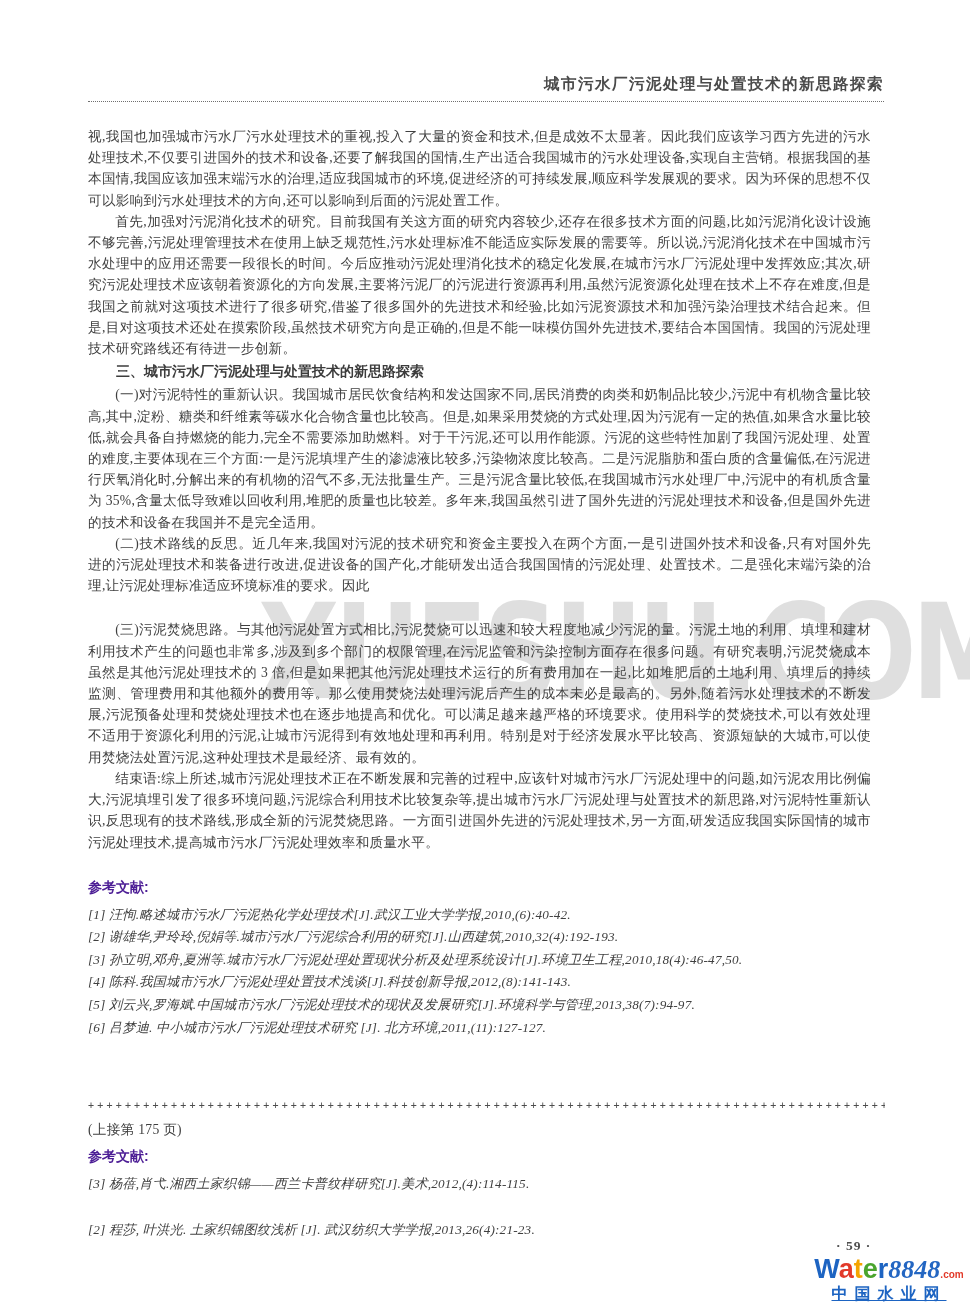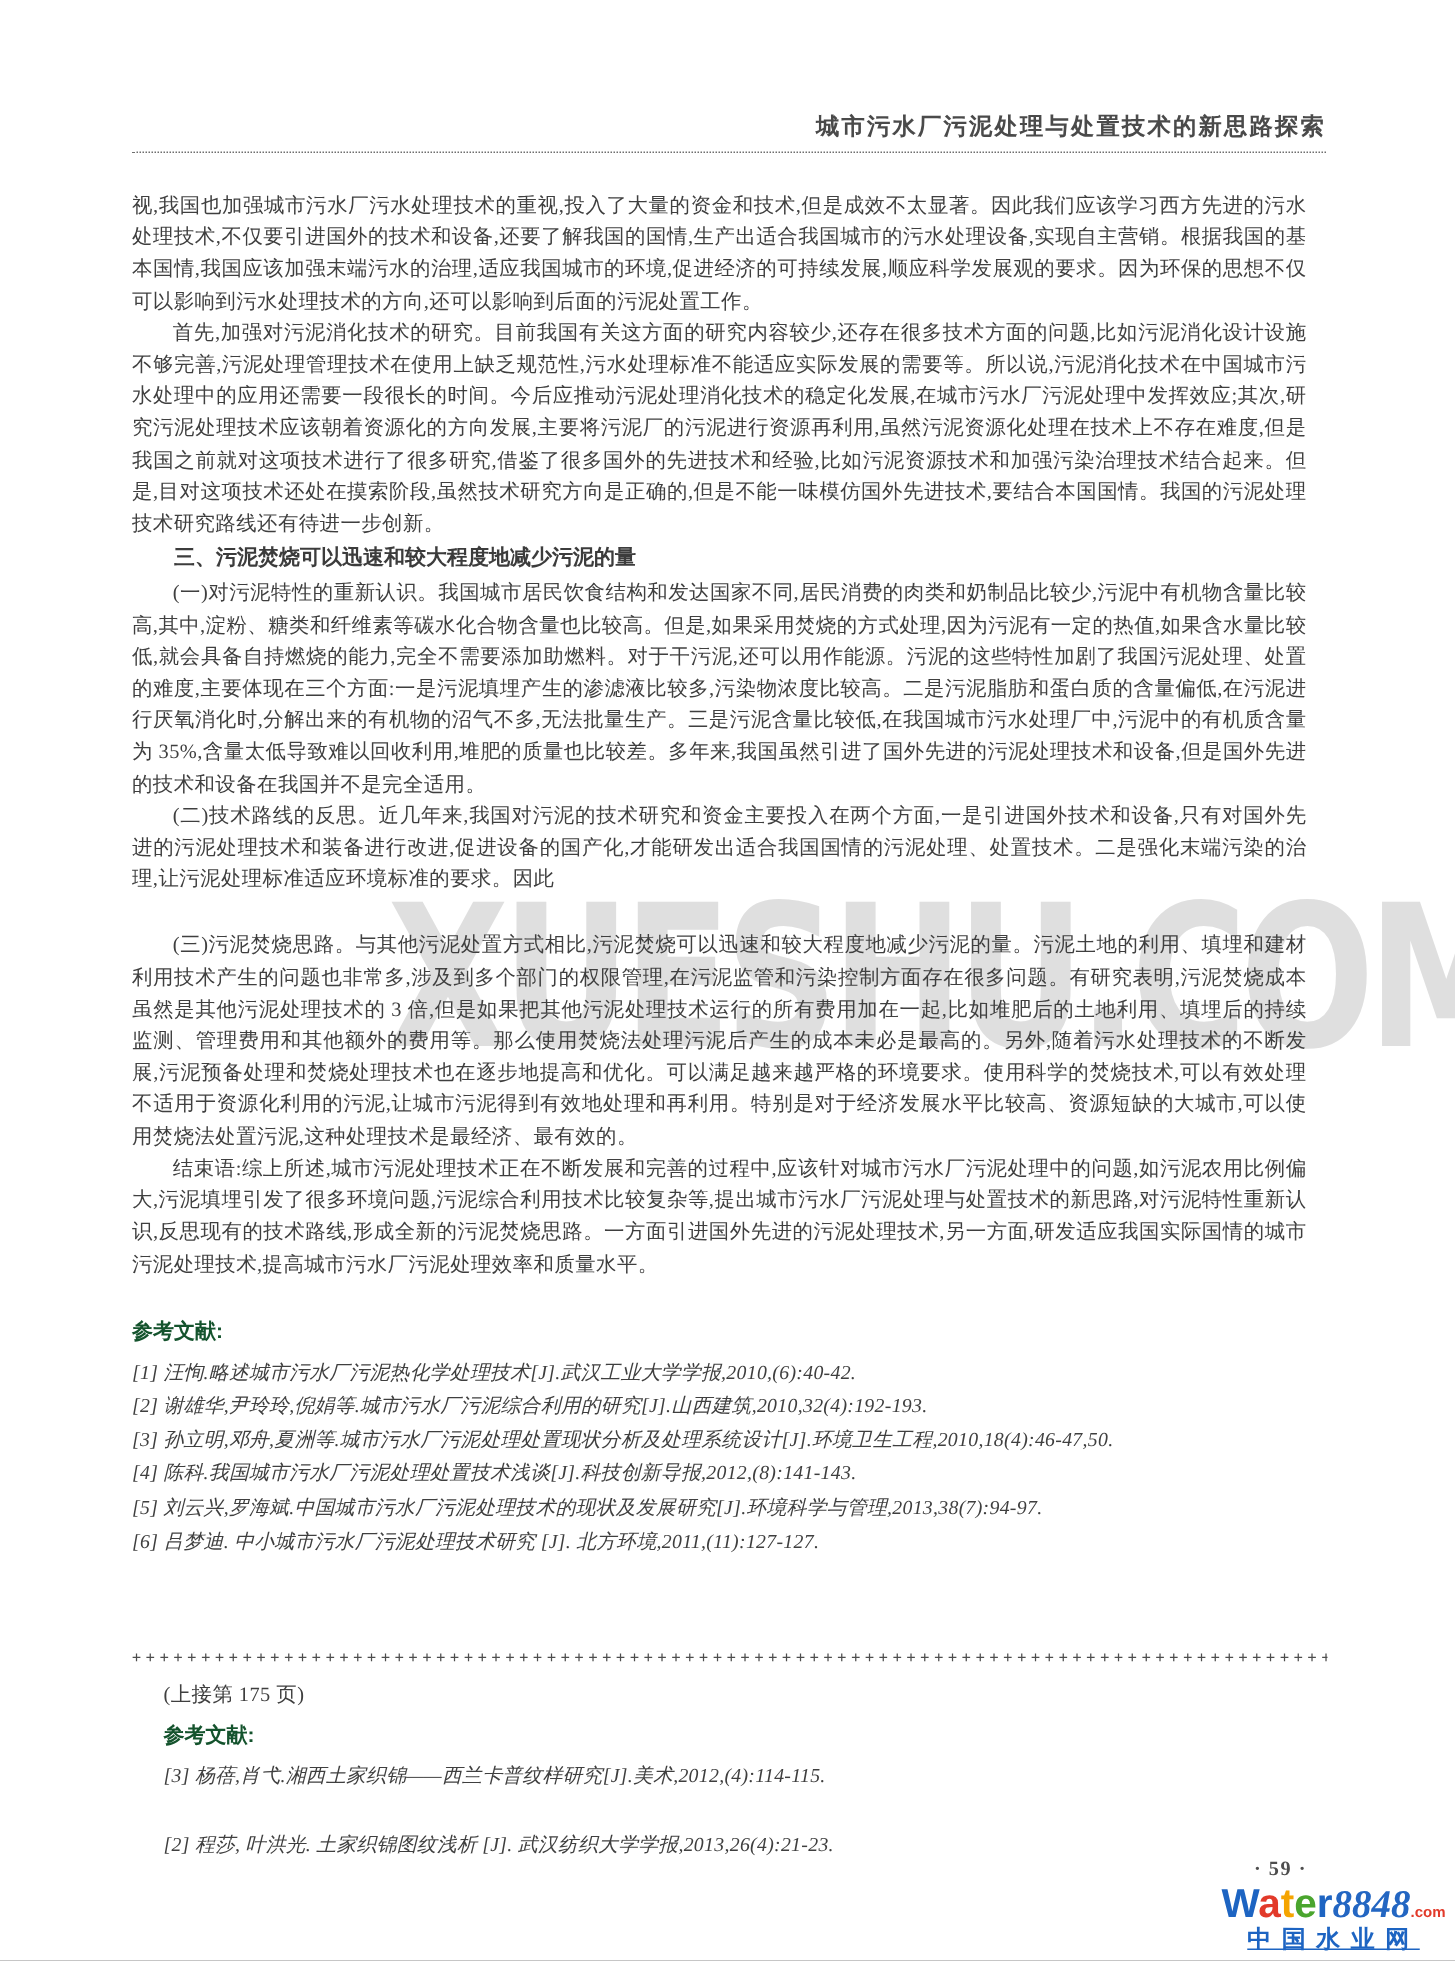--- a/index.html
+++ b/index.html
@@ -45,35 +45,35 @@
   }
   .col p.indent{text-indent:2em;}
   .section-heading{
     margin:2px 0 2px 0;font-size:14px;line-height:21.2px;
     font-family:"Liberation Sans","DejaVu Sans",sans-serif;
     font-weight:bold;color:#3c3c3c;text-indent:2em;
   }
   .ref-heading{
     margin:24px 0 6px 0;font-size:14px;line-height:21px;
     font-family:"Liberation Sans","DejaVu Sans",sans-serif;
-    font-weight:bold;color:#14532d;
+    font-weight:bold;color:#4c1d95;
   }
   .ref-heading.tight{margin-top:6px;}
   .col p.ref{
     font-style:italic;font-size:13.2px;line-height:21.6px;
     letter-spacing:0.2px;margin-bottom:1px;
   }
   
   .cross-rule{
     position:absolute;top:1101px;left:88px;right:85px;z-index:1;
     font-size:10px;line-height:10px;letter-spacing:3.2px;color:#4d4d4d;
     white-space:nowrap;overflow:hidden;
     font-family:"DejaVu Sans Mono","Liberation Mono",monospace;
   }
-  .continuation{top:1119px;margin-left:21px;}
+  .continuation{top:1119px;}
   .cont-note{font-size:13.6px;line-height:22px;}
   .cont-right-ref{margin-top:24px;}
   
   .page-number{
     position:absolute;top:1238px;left:836px;z-index:2;
     font-size:13.5px;font-weight:bold;color:#4e4e4e;letter-spacing:1px;
   }
   .logo{
     position:absolute;top:1256px;right:6px;width:150px;z-index:2;
     text-align:center;line-height:1;
@@ -105,21 +105,21 @@
 
   <div class="watermark">XUESHU.COM</div>
 
   <div class="running-title">城市污水厂污泥处理与处置技术的新思路探索</div>
   <div class="header-rule"></div>
 
   <div class="columns main-cols">
     <div class="col">
       <p>视,我国也加强城市污水厂污水处理技术的重视,投入了大量的资金和技术,但是成效不太显著。因此我们应该学习西方先进的污水处理技术,不仅要引进国外的技术和设备,还要了解我国的国情,生产出适合我国城市的污水处理设备,实现自主营销。根据我国的基本国情,我国应该加强末端污水的治理,适应我国城市的环境,促进经济的可持续发展,顺应科学发展观的要求。因为环保的思想不仅可以影响到污水处理技术的方向,还可以影响到后面的污泥处置工作。</p>
       <p class="indent">首先,加强对污泥消化技术的研究。目前我国有关这方面的研究内容较少,还存在很多技术方面的问题,比如污泥消化设计设施不够完善,污泥处理管理技术在使用上缺乏规范性,污水处理标准不能适应实际发展的需要等。所以说,污泥消化技术在中国城市污水处理中的应用还需要一段很长的时间。今后应推动污泥处理消化技术的稳定化发展,在城市污水厂污泥处理中发挥效应;其次,研究污泥处理技术应该朝着资源化的方向发展,主要将污泥厂的污泥进行资源再利用,虽然污泥资源化处理在技术上不存在难度,但是我国之前就对这项技术进行了很多研究,借鉴了很多国外的先进技术和经验,比如污泥资源技术和加强污染治理技术结合起来。但是,目对这项技术还处在摸索阶段,虽然技术研究方向是正确的,但是不能一味模仿国外先进技术,要结合本国国情。我国的污泥处理技术研究路线还有待进一步创新。</p>
-      <h3 class="section-heading">三、污泥焚烧可以迅速和较大程度地减少污泥的量</h3>
+      <h3 class="section-heading">三、城市污水厂污泥处理与处置技术的新思路探索</h3>
       <p class="indent">(一)对污泥特性的重新认识。我国城市居民饮食结构和发达国家不同,居民消费的肉类和奶制品比较少,污泥中有机物含量比较高,其中,淀粉、糖类和纤维素等碳水化合物含量也比较高。但是,如果采用焚烧的方式处理,因为污泥有一定的热值,如果含水量比较低,就会具备自持燃烧的能力,完全不需要添加助燃料。对于干污泥,还可以用作能源。污泥的这些特性加剧了我国污泥处理、处置的难度,主要体现在三个方面:一是污泥填埋产生的渗滤液比较多,污染物浓度比较高。二是污泥脂肪和蛋白质的含量偏低,在污泥进行厌氧消化时,分解出来的有机物的沼气不多,无法批量生产。三是污泥含量比较低,在我国城市污水处理厂中,污泥中的有机质含量为 35%,含量太低导致难以回收利用,堆肥的质量也比较差。多年来,我国虽然引进了国外先进的污泥处理技术和设备,但是国外先进的技术和设备在我国并不是完全适用。</p>
       <p class="indent">(二)技术路线的反思。近几年来,我国对污泥的技术研究和资金主要投入在两个方面,一是引进国外技术和设备,只有对国外先进的污泥处理技术和装备进行改进,促进设备的国产化,才能研发出适合我国国情的污泥处理、处置技术。二是强化末端污染的治理,让污泥处理标准适应环境标准的要求。因此</p>
     </div>
     <div class="col">
       <p class="indent">(三)污泥焚烧思路。与其他污泥处置方式相比,污泥焚烧可以迅速和较大程度地减少污泥的量。污泥土地的利用、填埋和建材利用技术产生的问题也非常多,涉及到多个部门的权限管理,在污泥监管和污染控制方面存在很多问题。有研究表明,污泥焚烧成本虽然是其他污泥处理技术的 3 倍,但是如果把其他污泥处理技术运行的所有费用加在一起,比如堆肥后的土地利用、填埋后的持续监测、管理费用和其他额外的费用等。那么使用焚烧法处理污泥后产生的成本未必是最高的。另外,随着污水处理技术的不断发展,污泥预备处理和焚烧处理技术也在逐步地提高和优化。可以满足越来越严格的环境要求。使用科学的焚烧技术,可以有效处理不适用于资源化利用的污泥,让城市污泥得到有效地处理和再利用。特别是对于经济发展水平比较高、资源短缺的大城市,可以使用焚烧法处置污泥,这种处理技术是最经济、最有效的。</p>
       <p class="indent">结束语:综上所述,城市污泥处理技术正在不断发展和完善的过程中,应该针对城市污水厂污泥处理中的问题,如污泥农用比例偏大,污泥填埋引发了很多环境问题,污泥综合利用技术比较复杂等,提出城市污水厂污泥处理与处置技术的新思路,对污泥特性重新认识,反思现有的技术路线,形成全新的污泥焚烧思路。一方面引进国外先进的污泥处理技术,另一方面,研发适应我国实际国情的城市污泥处理技术,提高城市污水厂污泥处理效率和质量水平。</p>
       <h4 class="ref-heading">参考文献:</h4>
       <p class="ref">[1] 汪恂.略述城市污水厂污泥热化学处理技术[J].武汉工业大学学报,2010,(6):40-42.</p>
       <p class="ref">[2] 谢雄华,尹玲玲,倪娟等.城市污水厂污泥综合利用的研究[J].山西建筑,2010,32(4):192-193.</p>
       <p class="ref">[3] 孙立明,邓舟,夏洲等.城市污水厂污泥处理处置现状分析及处理系统设计[J].环境卫生工程,2010,18(4):46-47,50.</p>

